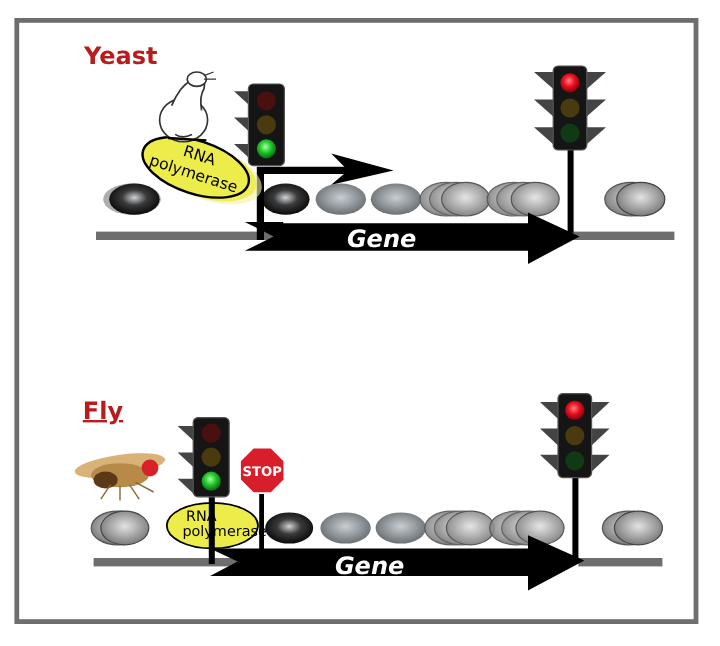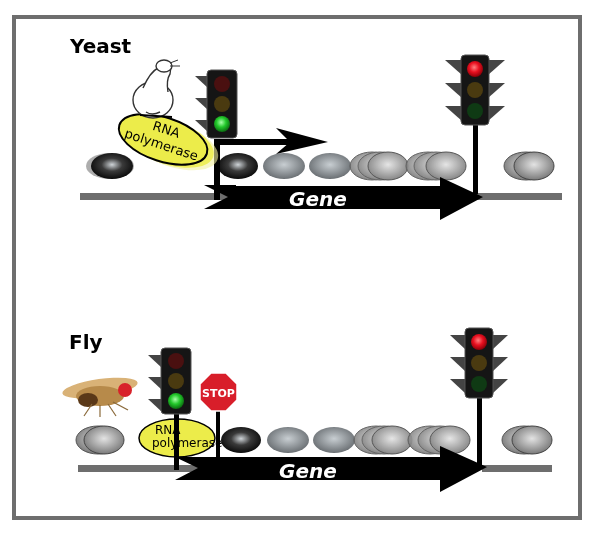--- a/index.html
+++ b/index.html
@@ -1,19 +1,19 @@
 <!DOCTYPE html>
 <html><head>
 <meta charset="utf-8">
 <style>
   html,body{margin:0;padding:0;background:#fff;}
   body{width:600px;height:538px;position:relative;overflow:hidden;font-family:"DejaVu Sans",sans-serif;}
   .frame{position:absolute;left:12px;top:15px;width:570px;height:505px;border:4px solid #6e6e6e;box-sizing:border-box;background:#fff;}
   svg{position:absolute;left:0;top:0;}
-  .label{position:absolute;font-family:"DejaVu Sans",sans-serif;font-weight:bold;font-size:20px;color:#000000;}
+  .label{position:absolute;font-family:"DejaVu Sans",sans-serif;font-weight:bold;font-size:20px;color:#b91c1c;}
 </style>
 </head>
 <body>
 
 <div class="frame"></div>
 
 <svg width="600" height="538" viewBox="0 0 600 538">
   <defs>
     <radialGradient id="nucDark" cx="50%" cy="45%" r="55%">
       <stop offset="0%" stop-color="#cfd4d8"></stop>
@@ -191,13 +191,13 @@
       <polygon points="508,379 492,379 492,394" fill="#444"></polygon>
       <rect x="465" y="328" width="28" height="70" rx="4" fill="#151515" stroke="#555" stroke-width="1"></rect>
       <circle cx="479" cy="342" r="8" fill="url(#redOn)"></circle>
       <circle cx="479" cy="363" r="8" fill="#4a3a10"></circle>
       <circle cx="479" cy="384" r="8" fill="#0f3a14"></circle>
     </g>
   </g>
 </svg>
 
 <div class="label" style="left:70px;top:34px;">Yeast</div>
-<div class="label" style="left:69px;top:330px;">Fly</div>
+<div class="label" style="left:69px;top:330px;text-decoration:underline;">Fly</div>
 
 </body></html>

